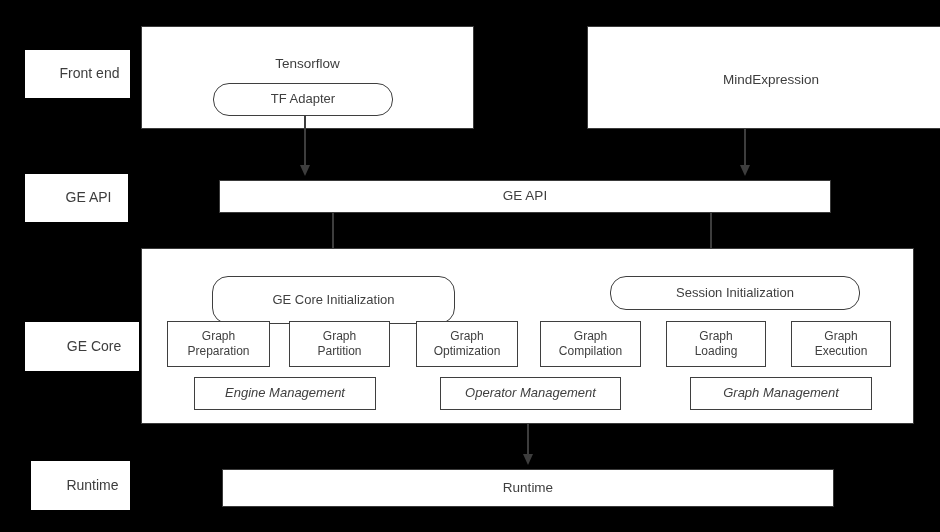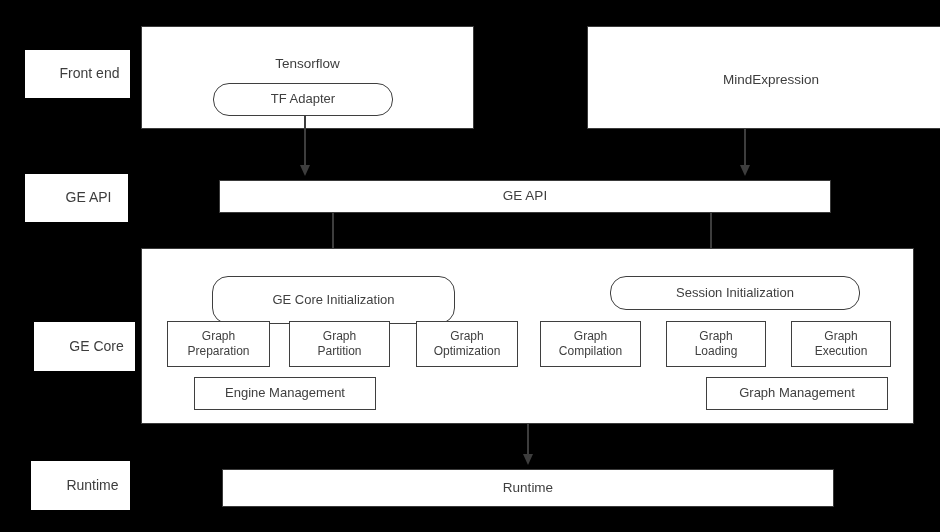--- a/index.html
+++ b/index.html
@@ -73,21 +73,21 @@
     border: 1.5px solid #3f3f3f;
     color: #404040;
     display: flex;
     align-items: center;
     justify-content: center;
     text-align: center;
     font-size: 12px;
     line-height: 1.25;
     white-space: pre-line;
   }
-  .unit.wide { font-size: 13px; }
+  .unit.wide { font-size: 13px; font-style: italic; }
   .unit.init { font-size: 13px; border-radius: 16px; }
 
   
   .conn {
     position: absolute;
     background: #3d3d3d;
     width: 1.6px;
   }
   .arrowhead {
     position: absolute;
@@ -100,21 +100,21 @@
 </style>
 </head>
 <body>
 
 <div id="canvas">
 
   <div class="box layer-label" style="left:25px; top:50px; width:105px; height:48px;">Front end</div>
 
   <div class="box layer-label" style="left:25px; top:174px; width:103px; height:48px;">GE API</div>
 
-  <div class="box layer-label" style="left:34px; top:322px; width:101px; height:49px;">GE Core</div>
+  <div class="box layer-label" style="left:25px; top:322px; width:114px; height:49px;">GE Core</div>
 
   <div class="box layer-label" style="left:31px; top:461px; width:99px; height:49px;">Runtime</div>
 
   <div class="box outlined frontend-container" style="left:141px; top:26px; width:333px; height:103px;">
     <div class="frontend-title" style="top:29px;">Tensorflow</div>
     <div class="unit init" style="left:71px; top:56px; width:180px; height:33px;">TF Adapter</div>
   </div>
 
   <div class="box outlined frontend-container" style="left:587px; top:26px; width:368px; height:103px;">
     <div class="frontend-title" style="top:45px;">MindExpression</div>
@@ -146,21 +146,22 @@
     <div class="unit" style="left:274px; top:72px; width:102px; height:46px;">Graph
 Optimization</div>
     <div class="unit" style="left:398px; top:72px; width:101px; height:46px;">Graph
 Compilation</div>
     <div class="unit" style="left:524px; top:72px; width:100px; height:46px;">Graph
 Loading</div>
     <div class="unit" style="left:649px; top:72px; width:100px; height:46px;">Graph
 Execution</div>
 
     <div class="unit wide" style="left:52px; top:128px; width:182px; height:33px;">Engine Management</div>
-    <div class="unit wide" style="left:564px; top:128px; width:182px; height:33px;">Graph Management</div>
+    <div class="unit wide" style="left:298px; top:128px; width:181px; height:33px;">Operator Management</div>
+    <div class="unit wide" style="left:548px; top:128px; width:182px; height:33px;">Graph Management</div>
   </div>
 
   <div class="conn" style="left:527px; top:424px; height:33px;"></div>
   <div class="arrowhead" style="left:522.5px; top:454px;"></div>
 
   <div class="box outlined bar" style="left:222px; top:469px; width:612px; height:38px;">Runtime</div>
 
 </div>
 
 </body></html>

